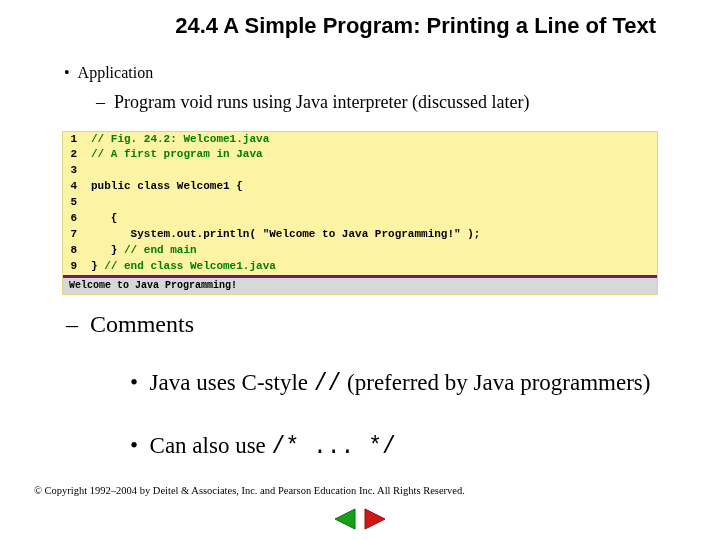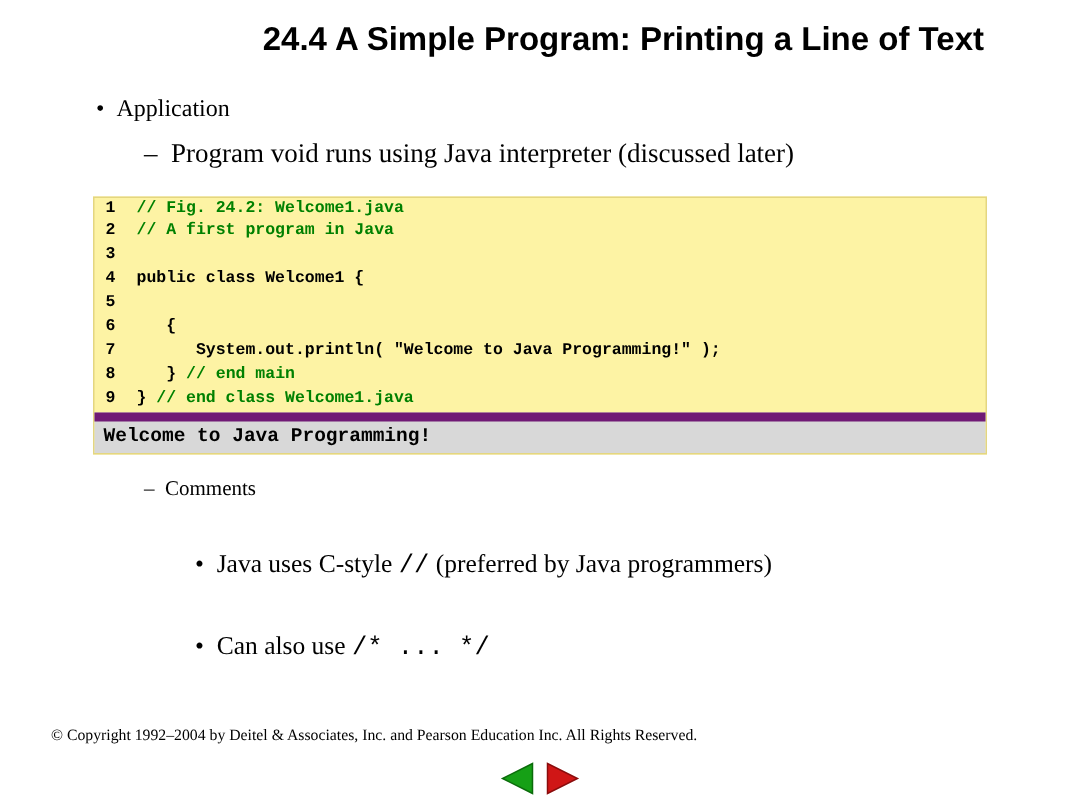--- a/index.html
+++ b/index.html
@@ -45,32 +45,32 @@
     text-align: right;
     padding-right: 14px;
     color: #000;
     flex-shrink: 0;
   }
   .code-text { white-space: pre; }
   .comment { color: #008000; }
   .output-line {
     background: #d8d8d8;
     font-family: "Courier New", monospace;
-    font-size: 13px;
+    font-size: 10px;
     font-weight: bold;
     padding: 1px 6px;
-    border-top: 6px solid #701a75;
+    border-top: 3px solid #701a75;
   }
   .sub-comments {
-    font-size: 14px;
-    margin-left: 62px;
+    font-size: 24px;
+    margin-left: 32px;
     margin-bottom: 8px;
   }
   .sub-sub {
-    font-size: 17px;
+    font-size: 23px;
     margin-left: 96px;
     line-height: 1.4;
     margin-top: 29px;
   }
   .sub-sub .mono { font-family: "Courier New", monospace; }
   .copyright {
     font-size: 10.5px;
     position: absolute;
     left: 34px;
     bottom: 44px;

